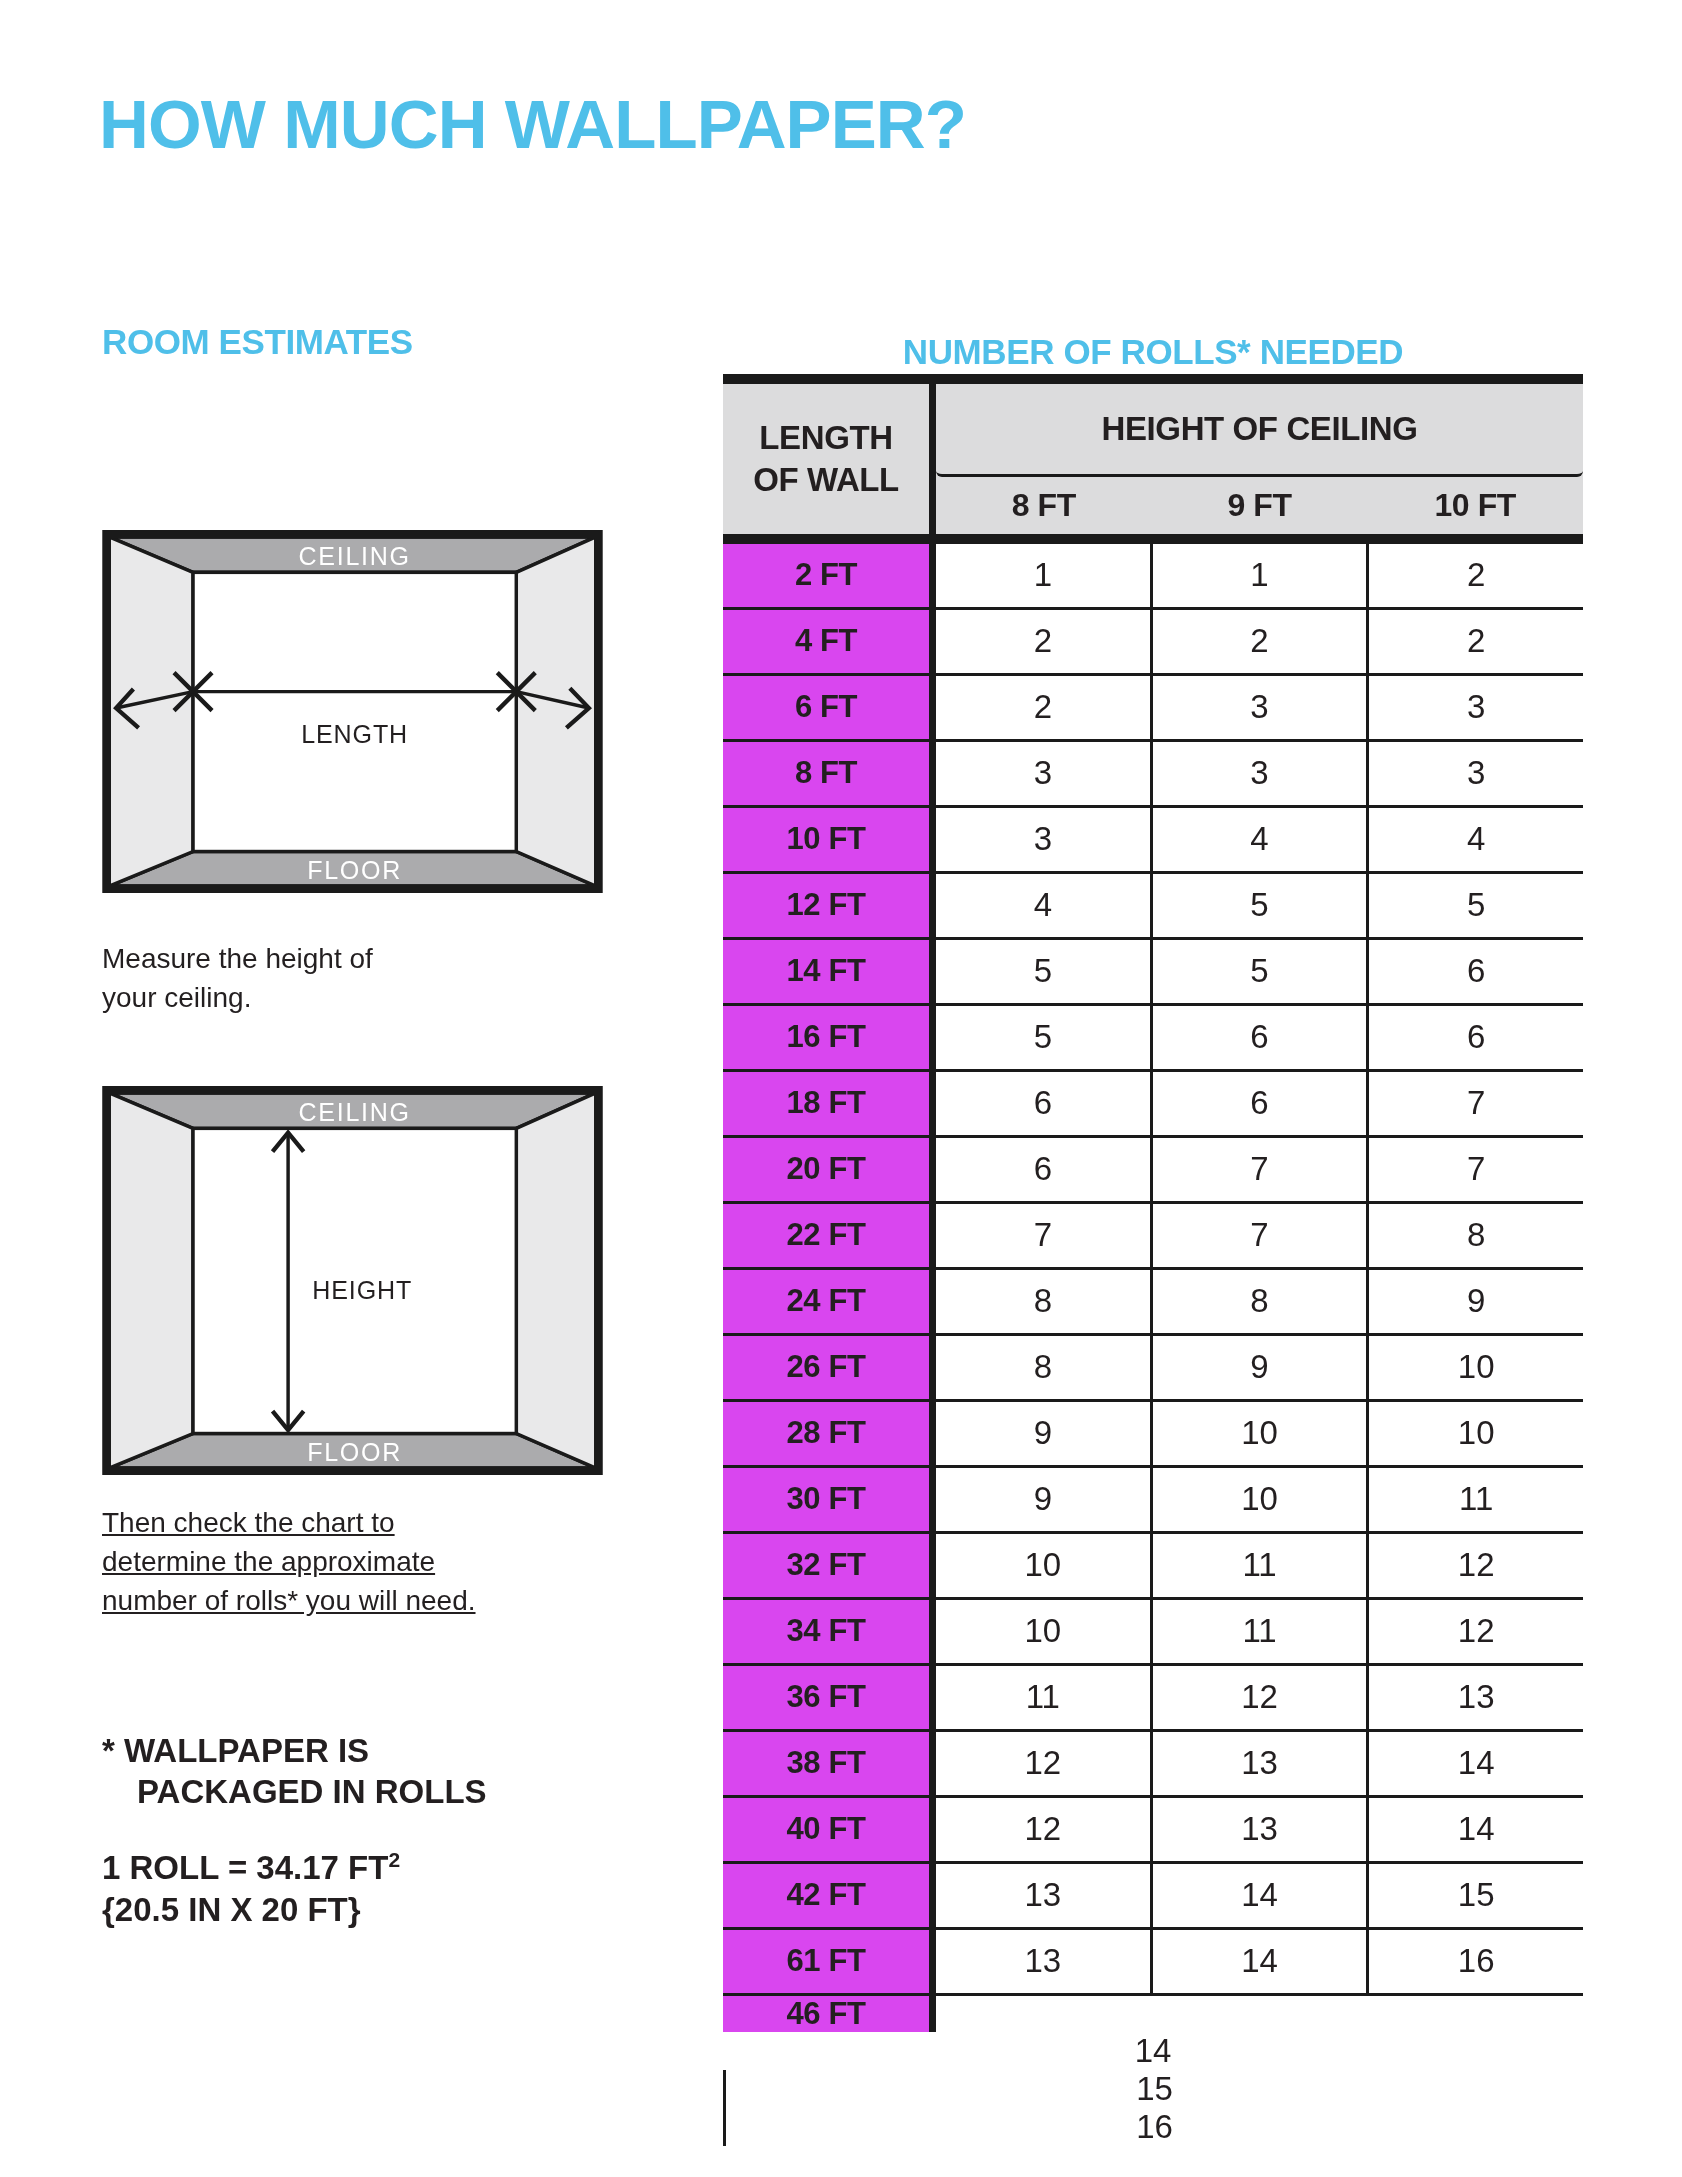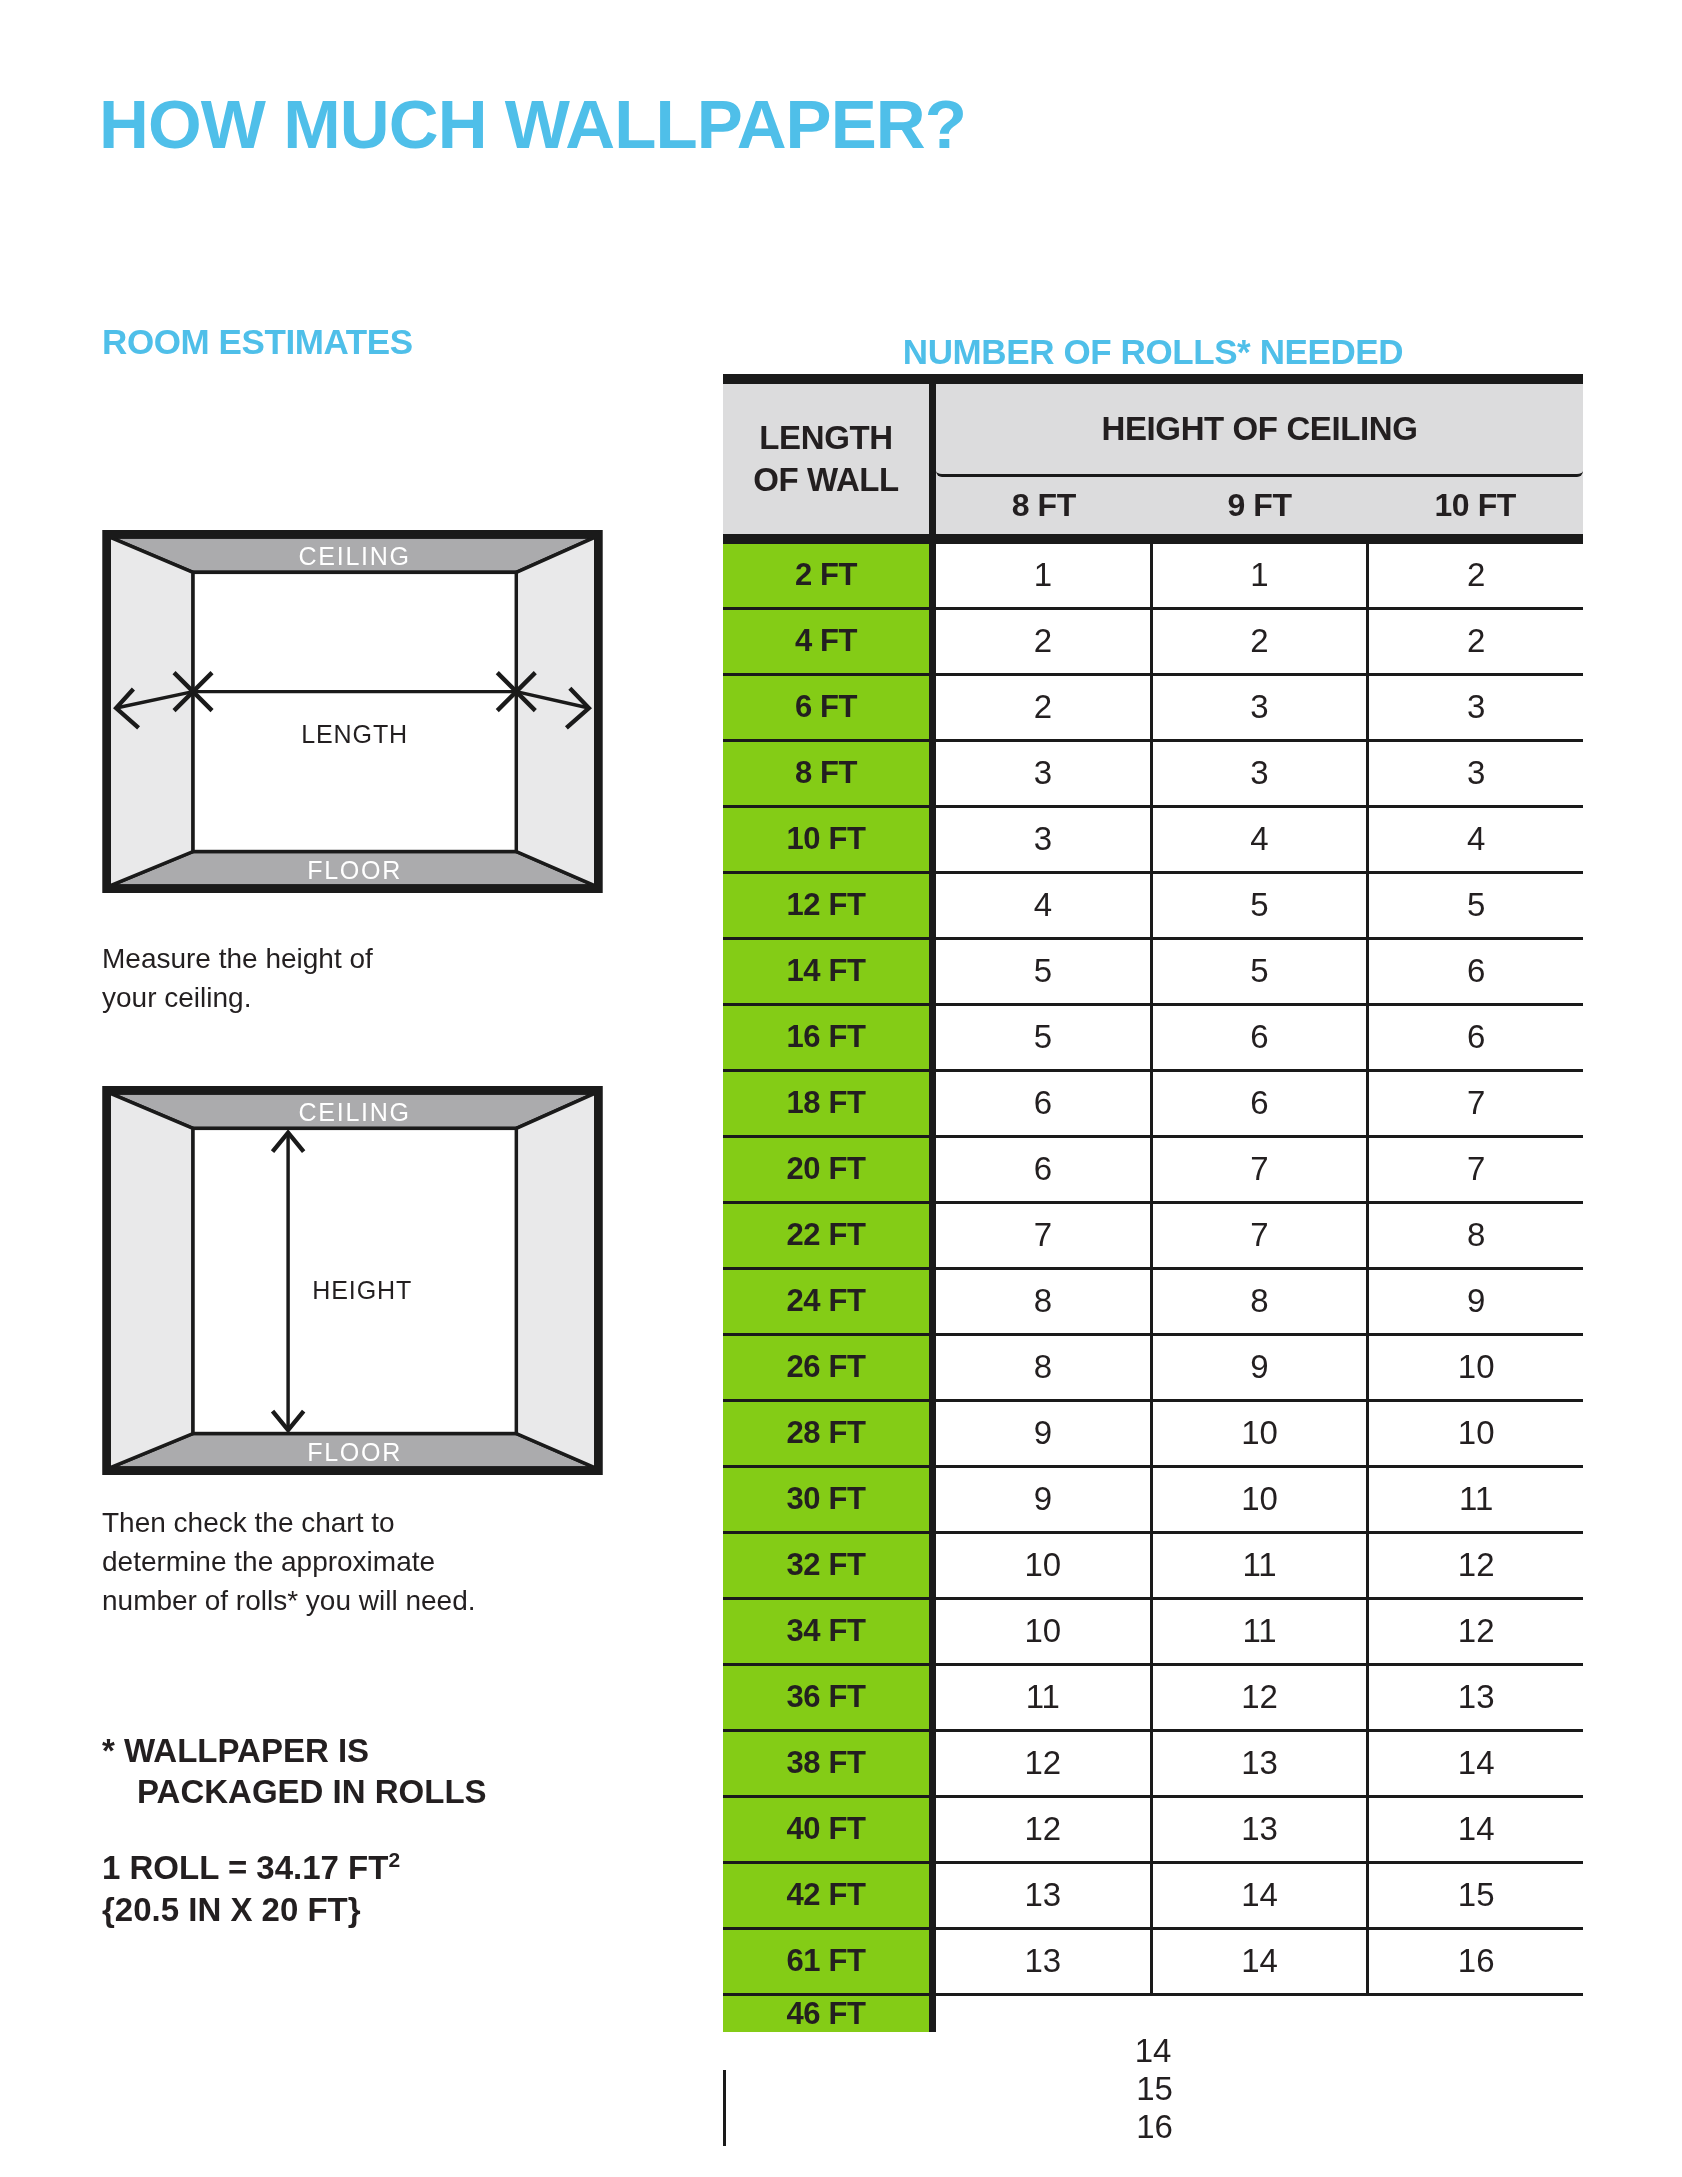--- a/index.html
+++ b/index.html
@@ -19,21 +19,21 @@
   }
   .section-heading{
     font-size:35px;font-weight:bold;letter-spacing:-0.4px;
     color:#4FBFE9;white-space:nowrap;
   }
   .room-estimates-heading{left:102px;top:322px;}
   .rolls-needed-heading{left:723px;top:332px;width:860px;text-align:center;}
   .body-text{font-size:28px;line-height:39px;color:#231F20;}
   .step1{left:102px;top:387px;}
   .step2{left:102px;top:939px;}
-  .step3{left:102px;top:1503px;}
+  .step3{left:102px;top:1503px;text-decoration:underline;}
   .footnote{left:102px;top:1730px;font-size:33px;font-weight:bold;line-height:41px;}
   .footnote .indent{margin-left:35px;}
   .rollspec{left:102px;top:1847px;font-size:33px;font-weight:bold;line-height:42px;}
   .rollspec sup{font-size:21px;vertical-align:super;line-height:0;}
 
   
   .rolls-table{left:723px;top:374px;width:860px;}
   .bar{background:#1A1A1A;width:860px;}
   .bar.top{height:9.5px;}
   .bar.mid{height:10.4px;}
@@ -51,21 +51,21 @@
     font-weight:bold;font-size:33px;letter-spacing:-0.4px;border-radius:6px;
   }
   .sub-heads{flex:1;display:flex;}
   .sub-heads>div{
     flex:1;display:flex;align-items:center;justify-content:center;
     font-weight:bold;font-size:32px;letter-spacing:-0.4px;
   }
   .trow{display:flex;height:63px;border-bottom:3.5px solid #1A1A1A;}
   .trow:last-child{border-bottom:none;height:67px;flex-direction:column;}
   .trow .rlabel{
-    width:206px;background:#84cc16;border-right:7.8px solid #1A1A1A;
+    width:206px;background:#d946ef;border-right:7.8px solid #1A1A1A;
     display:flex;align-items:center;justify-content:center;
     font-weight:bold;font-size:31px;letter-spacing:-0.4px;
   }
   .trow .val{
     flex:1;background:#ffffff;
     display:flex;align-items:center;justify-content:center;
     font-size:33px;font-weight:normal;
   }
   .trow .val + .val{border-left:3.5px solid #1A1A1A;}
   .gray-tab{width:214px;height:17.3px;background:#DCDCDD;}

